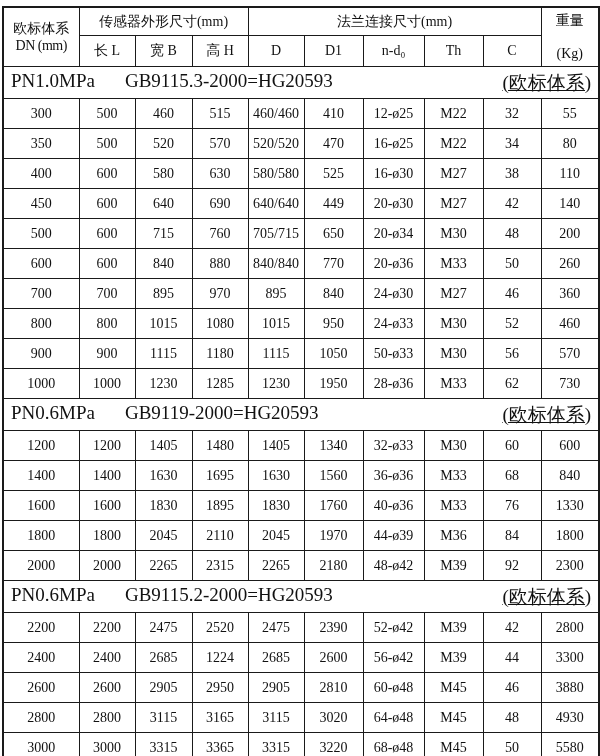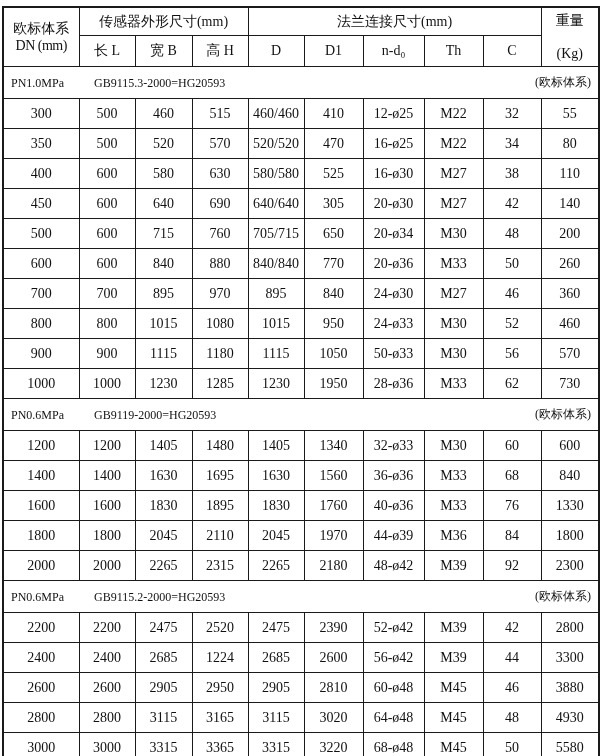--- a/index.html
+++ b/index.html
@@ -39,26 +39,26 @@
     letter-spacing: -0.5px;
   }
   .wt-sub { font-size: 14px; margin-top: 16px; }
   tbody td { height: 29px; }
   tr.section-row td {
     height: 31px;
     text-align: left;
   }
   .section-inner {
     display: flex;
-    align-items: flex-end;
+    align-items: flex-start;
     padding: 0 7px;
-    font-size: 12px;
+    font-size: 19px;
   }
   .section-standard { margin-left: 30px; }
-  .section-system { margin-left: auto; }
+  .section-system { margin-left: auto; text-decoration: underline; }
 </style>
 </head>
 <body>
 
 <table class="spec-table">
   <colgroup>
     <col style="width:76px">
       <col style="width:56px">
       <col style="width:57px">
       <col style="width:56px">
@@ -138,21 +138,21 @@
         <td>M27</td>
         <td>38</td>
         <td>110</td>
       </tr>
       <tr>
         <td>450</td>
         <td>600</td>
         <td>640</td>
         <td>690</td>
         <td>640/640</td>
-        <td>305</td>
+        <td>449</td>
         <td>20-ø30</td>
         <td>M27</td>
         <td>42</td>
         <td>140</td>
       </tr>
       <tr>
         <td>500</td>
         <td>600</td>
         <td>715</td>
         <td>760</td>

